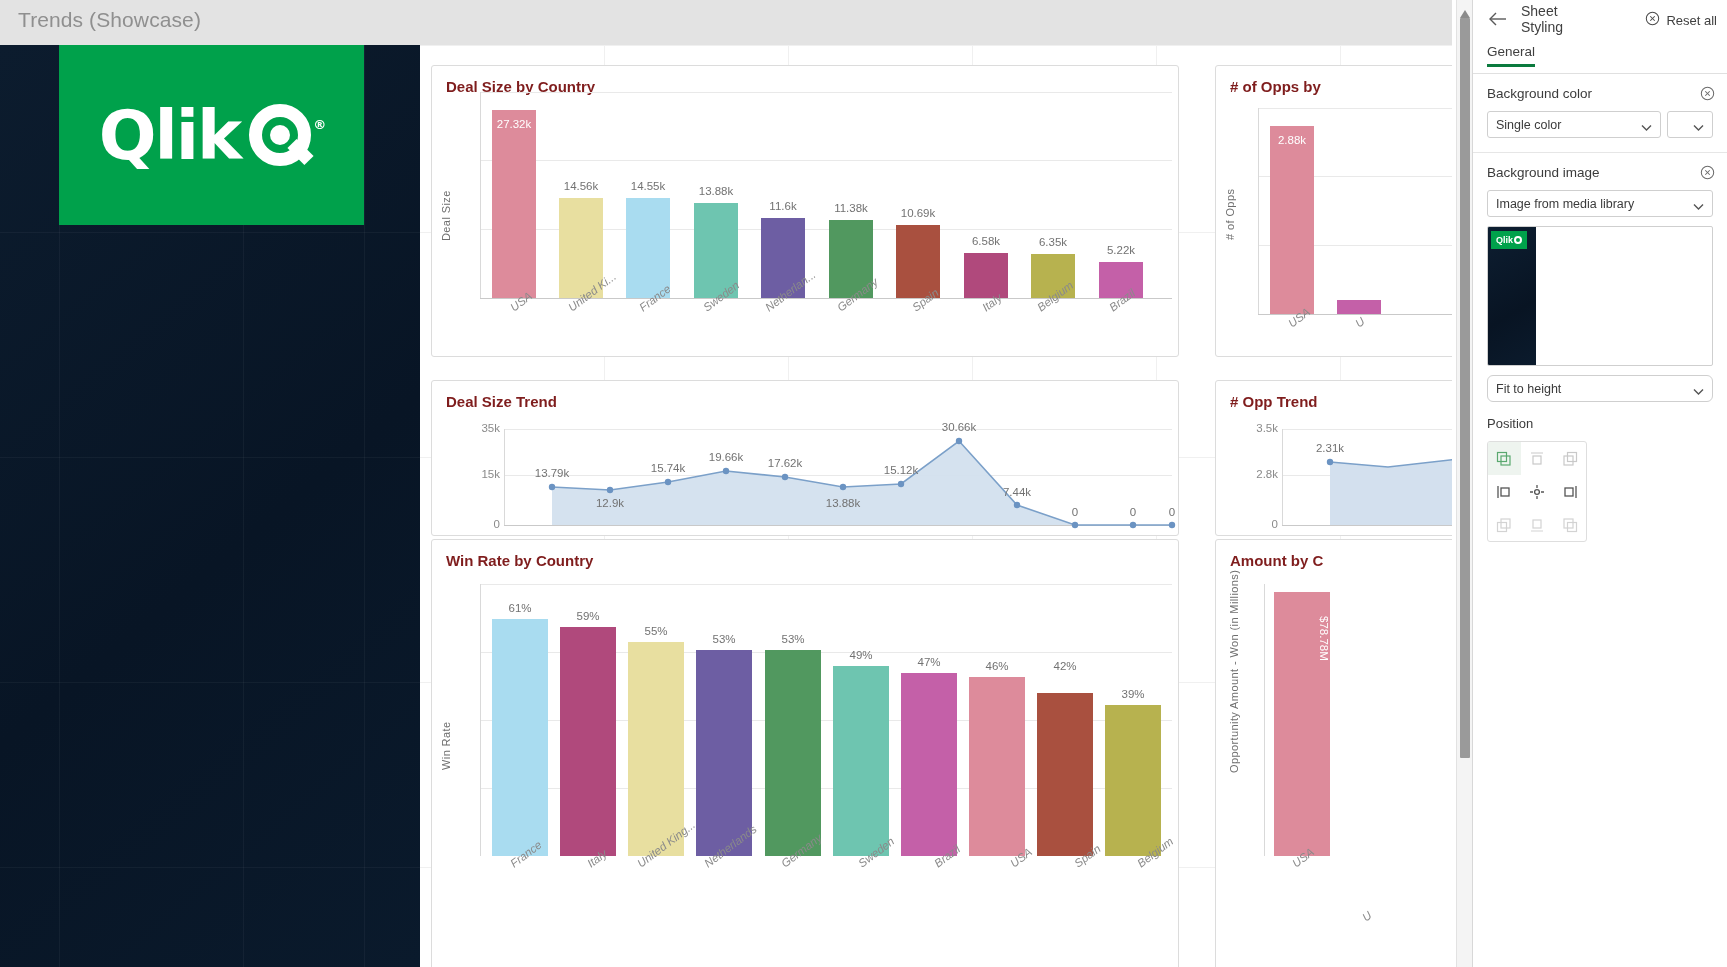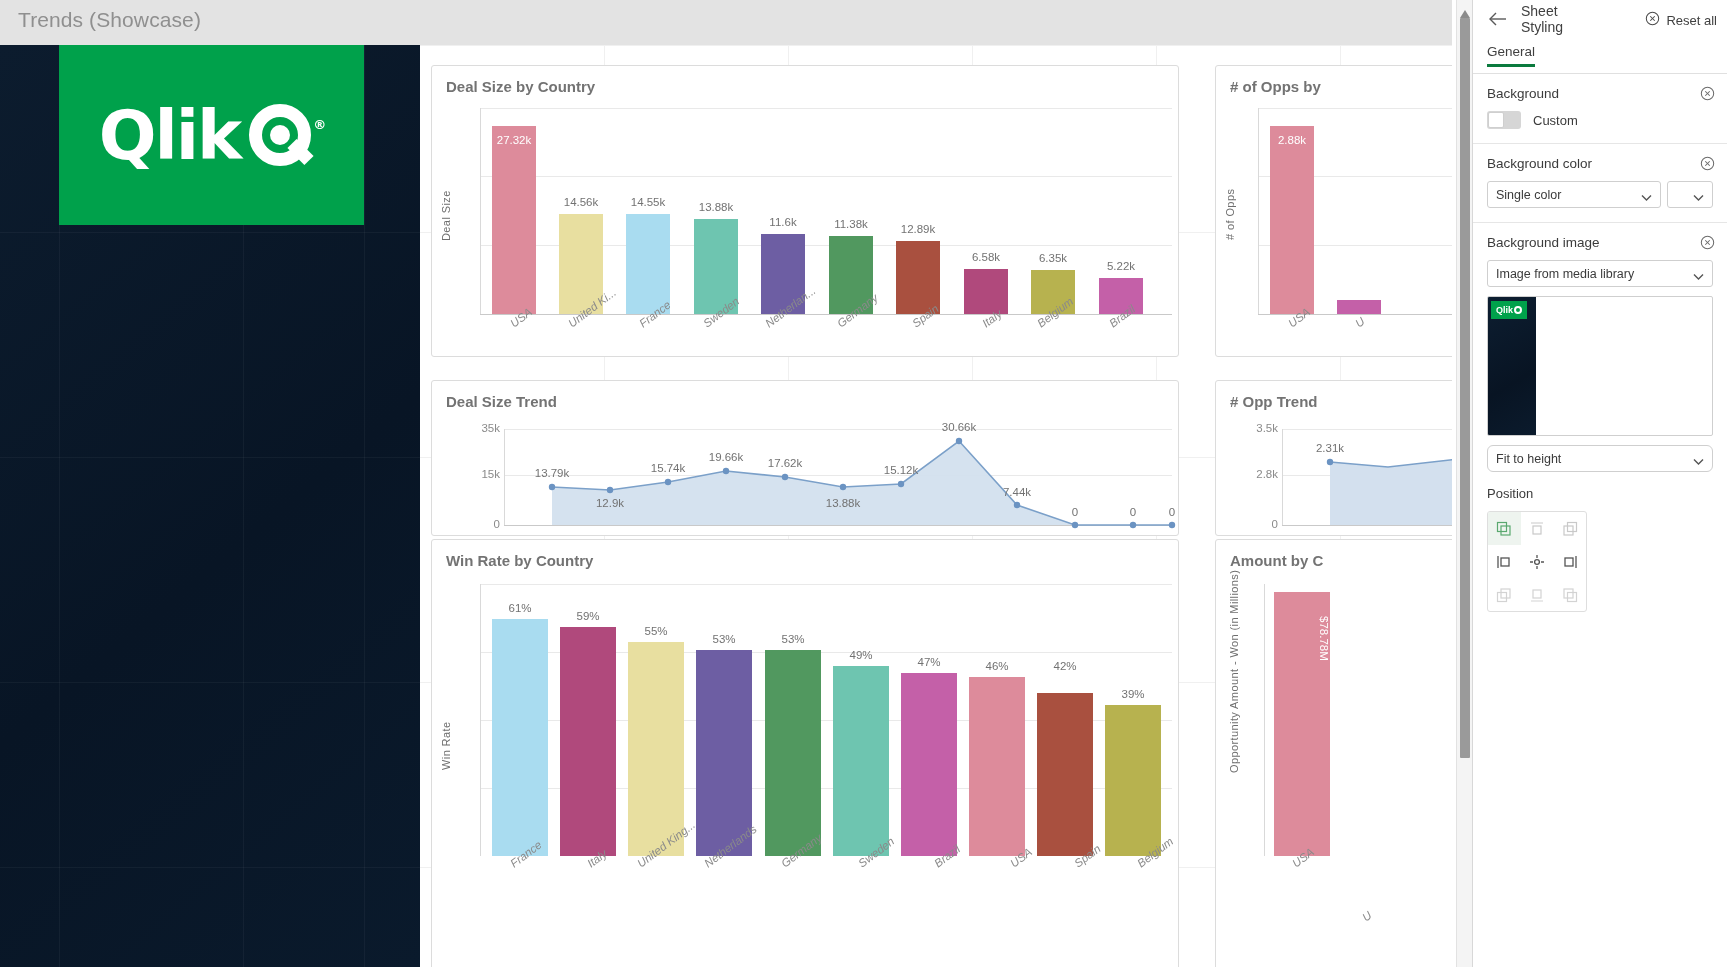--- a/index.html
+++ b/index.html
@@ -58,21 +58,21 @@
   
   .gridline { position: absolute; background: #f0f0f0; }
 
   
   .card {
     position: absolute; background: #fff; border: 1px solid #dcdcdc;
     border-radius: 3px; overflow: hidden;
   }
   .card > .hd {
     position: absolute; left: 14px; top: 12px;
-    font-size: 15px; font-weight: 700; color: #737373;
+    font-size: 15px; font-weight: 700; color: #7f1d1d;
     white-space: nowrap;
   }
   .plot { position: absolute; }
   .ytitle {
     position: absolute; writing-mode: vertical-rl; transform: rotate(180deg);
     font-size: 11px; color: #6e6e6e; letter-spacing: .4px; white-space: nowrap;
   }
   .hgrid { position: absolute; height: 1px; background: #e9e9e9; }
   .vaxis { position: absolute; width: 1px; background: #d9d9d9; }
   .baseline { position: absolute; height: 1px; background: #c9c9c9; }
@@ -209,21 +209,21 @@
     <div class="gridline" style="left:604px;top:0;width:1px;height:922px;"></div>
     <div class="gridline" style="left:788px;top:0;width:1px;height:922px;"></div>
     <div class="gridline" style="left:972px;top:0;width:1px;height:922px;"></div>
     <div class="gridline" style="left:1156px;top:0;width:1px;height:922px;"></div>
     <div class="gridline" style="left:1340px;top:0;width:1px;height:922px;"></div>
 
     <div class="card" style="left:431px;top:20px;width:748px;height:292px;">
       <div class="hd">Deal Size by Country</div>
       <div class="ytitle" style="left:8px;top:105px;height:70px;">Deal Size</div>
 
-      <div class="plot" style="left:48px;top:42px;width:692px;height:206px;">
+      <div class="plot" style="left:48px;top:26px;width:692px;height:206px;">
         <div class="hgrid" style="left:0;top:0;width:692px;"></div>
         <div class="hgrid" style="left:0;top:68px;width:692px;"></div>
         <div class="hgrid" style="left:0;top:137px;width:692px;"></div>
         <div class="vaxis" style="left:0;top:0;height:206px;"></div>
         <div class="baseline" style="left:0;top:206px;width:692px;"></div>
 
         <div class="bar" style="left:12px;width:44px;height:188px;background:#dd8b9b;"></div>
         <div class="bar" style="left:79px;width:44px;height:100px;background:#e8dfa0;"></div>
         <div class="bar" style="left:146px;width:44px;height:100px;background:#a9dcf0;"></div>
         <div class="bar" style="left:214px;width:44px;height:95px;background:#6ec5b0;"></div>
@@ -233,21 +233,21 @@
         <div class="bar" style="left:484px;width:44px;height:45px;background:#b0497c;"></div>
         <div class="bar" style="left:551px;width:44px;height:44px;background:#b7b24f;"></div>
         <div class="bar" style="left:619px;width:44px;height:36px;background:#c460a8;"></div>
 
         <div class="blabel inbar" style="left:12px;top:26px;width:44px;">27.32k</div>
         <div class="blabel" style="left:71px;top:88px;width:60px;">14.56k</div>
         <div class="blabel" style="left:138px;top:88px;width:60px;">14.55k</div>
         <div class="blabel" style="left:206px;top:93px;width:60px;">13.88k</div>
         <div class="blabel" style="left:273px;top:108px;width:60px;">11.6k</div>
         <div class="blabel" style="left:341px;top:110px;width:60px;">11.38k</div>
-        <div class="blabel" style="left:408px;top:115px;width:60px;">12.89k</div>
+        <div class="blabel" style="left:408px;top:115px;width:60px;">10.69k</div>
         <div class="blabel" style="left:476px;top:143px;width:60px;">6.58k</div>
         <div class="blabel" style="left:543px;top:144px;width:60px;">6.35k</div>
         <div class="blabel" style="left:611px;top:152px;width:60px;">5.22k</div>
 
         <div class="xlabel" style="left:28px;top:212px;">USA</div>
         <div class="xlabel" style="left:86px;top:212px;">United Ki...</div>
         <div class="xlabel" style="left:157px;top:212px;">France</div>
         <div class="xlabel" style="left:221px;top:212px;">Sweden</div>
         <div class="xlabel" style="left:283px;top:212px;">Netherlan...</div>
         <div class="xlabel" style="left:355px;top:212px;">Germany</div>
@@ -433,36 +433,20 @@
       </div>
     </div>
 
     <div class="tabrow">
       <div class="tab">
         <span>General</span>
         <div class="underline"></div>
       </div>
     </div>
 
-    <div class="section">
-      <div class="slabel">Background</div>
-      <div class="resetdot">
-        <svg width="15" height="15" viewBox="0 0 16 16">
-          <circle cx="8" cy="8" r="6.6" fill="none" stroke="#6b6b6b" stroke-width="1.1"></circle>
-          <line x1="5.6" y1="5.6" x2="10.4" y2="10.4" stroke="#6b6b6b" stroke-width="1.1"></line>
-          <line x1="10.4" y1="5.6" x2="5.6" y2="10.4" stroke="#6b6b6b" stroke-width="1.1"></line>
-        </svg>
-      </div>
-      <div class="toggle-row">
-        <div class="toggle">
-          <div class="knob"></div>
-        </div>
-        <div class="tlabel">Custom</div>
-      </div>
-    </div>
 
     <div class="section">
       <div class="slabel">Background color</div>
       <div class="resetdot">
         <svg width="15" height="15" viewBox="0 0 16 16">
           <circle cx="8" cy="8" r="6.6" fill="none" stroke="#6b6b6b" stroke-width="1.1"></circle>
           <line x1="5.6" y1="5.6" x2="10.4" y2="10.4" stroke="#6b6b6b" stroke-width="1.1"></line>
           <line x1="10.4" y1="5.6" x2="5.6" y2="10.4" stroke="#6b6b6b" stroke-width="1.1"></line>
         </svg>
       </div>

